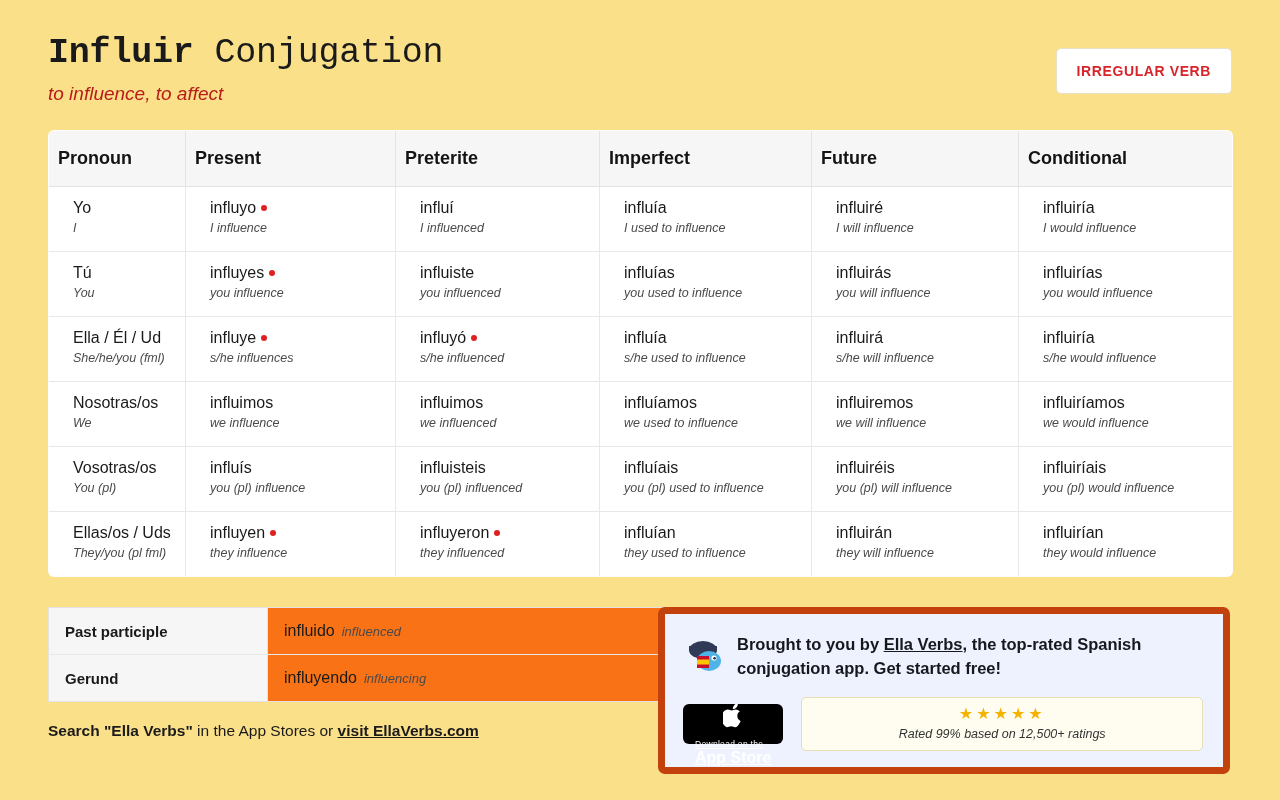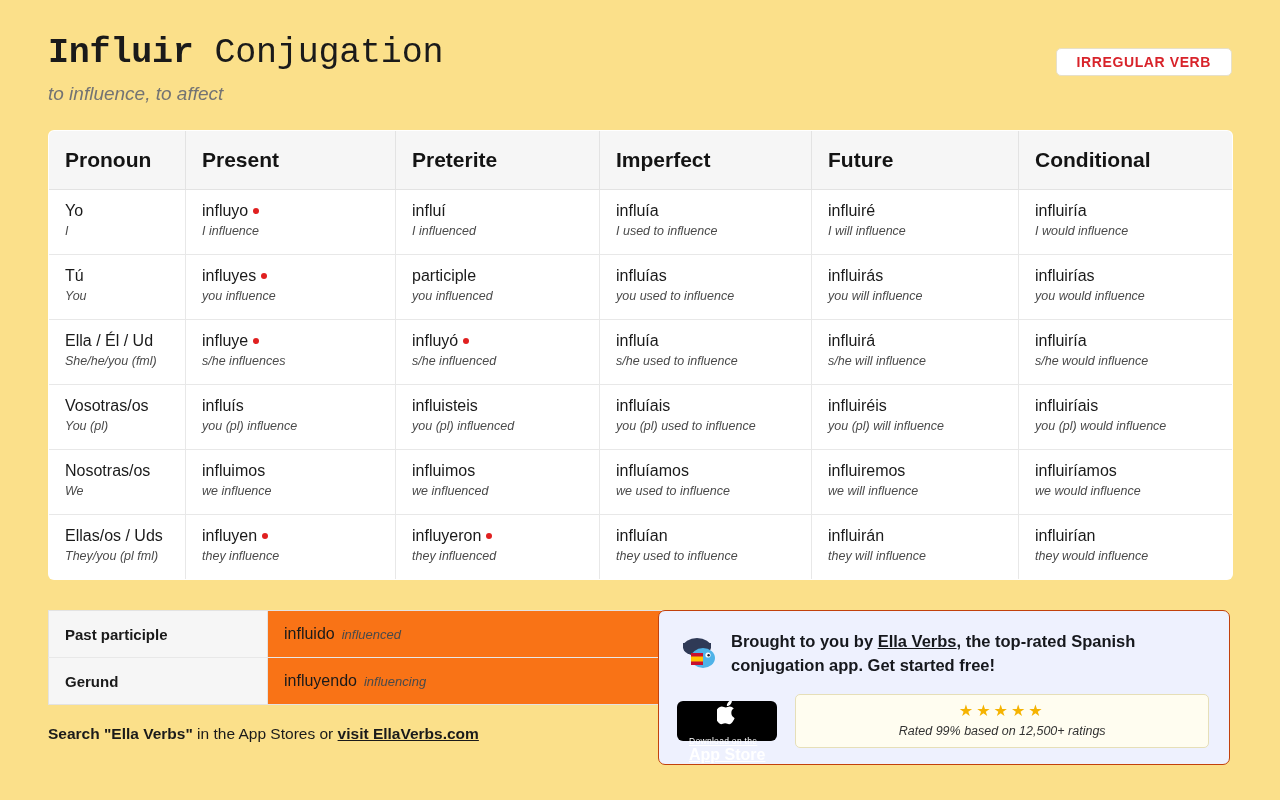--- a/index.html
+++ b/index.html
@@ -35,59 +35,59 @@
     letter-spacing: -0.2px;
     font-family: Liberation Mono, monospace;
   }
   .title .verb {
     font-weight: 700;
   }
   .subtitle {
     font-style: italic;
     font-size: 19px;
     margin-top: 10px;
-    color: #737373;
+    color: #b91c1c;
   }
   .badge {
     position: absolute;
     right: 0;
     top: 14px;
     background: #ffffff;
     color: #d8232a;
     border: 1px solid #e7e0c9;
     border-radius: 5px;
     font-size: 14px;
     font-weight: 700;
     letter-spacing: 0.6px;
-    padding: 5px 20px;
+    padding: 14px 20px;
   }
 
   
   .conj-table {
     width: 1184px;
     border-collapse: collapse;
     background: #ffffff;
     border: 1px solid #e3e3e3;
     border-radius: 6px;
     overflow: hidden;
     table-layout: fixed;
   }
   .conj-table th {
     background: #f6f6f6;
     text-align: left;
-    font-size: 21px;
-    font-weight: 700;
-    padding: 17px 16px;
+    font-size: 18px;
+    font-weight: 700;
+    padding: 17px 9px;
     border-bottom: 1px solid #e3e3e3;
     border-right: 1px solid #e3e3e3;
     color: #141414;
   }
   .conj-table th:last-child { border-right: none; }
   .conj-table td {
-    padding: 11px 16px 12px 16px;
+    padding: 11px 16px 12px 24px;
     border-bottom: 1px solid #e8e8e8;
     border-right: 1px solid #e8e8e8;
     vertical-align: top;
     height: 41px;
   }
   .conj-table td:last-child { border-right: none; }
   .conj-table tr:last-child td { border-bottom: none; }
   .cell-main {
     font-size: 16px;
     line-height: 1.25;
@@ -164,21 +164,21 @@
   .search-line a {
     color: #1a1a1a;
     font-weight: 700;
   }
 
   
   .promo {
     width: 572px;
     box-sizing: border-box;
     background: #eef1fe;
-    border: 1px solid #c2410c;
+    border: 7px solid #c2410c;
     border-radius: 7px;
     padding: 18px 20px 16px 18px;
     position: relative;
   }
   .promo-top {
     display: flex;
     align-items: flex-start;
     gap: 12px;
   }
   .promo-icon {
@@ -316,21 +316,21 @@
       <tr>
         <td>
           <div class="cell-main">Tú</div>
           <div class="cell-sub">You</div>
         </td>
         <td>
           <div class="cell-main"><span>influyes</span><span class="dot"></span></div>
           <div class="cell-sub">you influence</div>
         </td>
         <td>
-          <div class="cell-main"><span>participle</span></div>
+          <div class="cell-main"><span>influiste</span></div>
           <div class="cell-sub">you influenced</div>
         </td>
         <td>
           <div class="cell-main"><span>influías</span></div>
           <div class="cell-sub">you used to influence</div>
         </td>
         <td>
           <div class="cell-main"><span>influirás</span></div>
           <div class="cell-sub">you will influence</div>
         </td>
@@ -362,20 +362,47 @@
           <div class="cell-sub">s/he will influence</div>
         </td>
         <td>
           <div class="cell-main"><span>influiría</span></div>
           <div class="cell-sub">s/he would influence</div>
         </td>
       </tr>
 
       <tr>
         <td>
+          <div class="cell-main">Nosotras/os</div>
+          <div class="cell-sub">We</div>
+        </td>
+        <td>
+          <div class="cell-main"><span>influimos</span></div>
+          <div class="cell-sub">we influence</div>
+        </td>
+        <td>
+          <div class="cell-main"><span>influimos</span></div>
+          <div class="cell-sub">we influenced</div>
+        </td>
+        <td>
+          <div class="cell-main"><span>influíamos</span></div>
+          <div class="cell-sub">we used to influence</div>
+        </td>
+        <td>
+          <div class="cell-main"><span>influiremos</span></div>
+          <div class="cell-sub">we will influence</div>
+        </td>
+        <td>
+          <div class="cell-main"><span>influiríamos</span></div>
+          <div class="cell-sub">we would influence</div>
+        </td>
+      </tr>
+
+      <tr>
+        <td>
           <div class="cell-main">Vosotras/os</div>
           <div class="cell-sub">You (pl)</div>
         </td>
         <td>
           <div class="cell-main"><span>influís</span></div>
           <div class="cell-sub">you (pl) influence</div>
         </td>
         <td>
           <div class="cell-main"><span>influisteis</span></div>
           <div class="cell-sub">you (pl) influenced</div>
@@ -384,47 +411,20 @@
           <div class="cell-main"><span>influíais</span></div>
           <div class="cell-sub">you (pl) used to influence</div>
         </td>
         <td>
           <div class="cell-main"><span>influiréis</span></div>
           <div class="cell-sub">you (pl) will influence</div>
         </td>
         <td>
           <div class="cell-main"><span>influiríais</span></div>
           <div class="cell-sub">you (pl) would influence</div>
-        </td>
-      </tr>
-
-      <tr>
-        <td>
-          <div class="cell-main">Nosotras/os</div>
-          <div class="cell-sub">We</div>
-        </td>
-        <td>
-          <div class="cell-main"><span>influimos</span></div>
-          <div class="cell-sub">we influence</div>
-        </td>
-        <td>
-          <div class="cell-main"><span>influimos</span></div>
-          <div class="cell-sub">we influenced</div>
-        </td>
-        <td>
-          <div class="cell-main"><span>influíamos</span></div>
-          <div class="cell-sub">we used to influence</div>
-        </td>
-        <td>
-          <div class="cell-main"><span>influiremos</span></div>
-          <div class="cell-sub">we will influence</div>
-        </td>
-        <td>
-          <div class="cell-main"><span>influiríamos</span></div>
-          <div class="cell-sub">we would influence</div>
         </td>
       </tr>
 
       <tr>
         <td>
           <div class="cell-main">Ellas/os / Uds</div>
           <div class="cell-sub">They/you (pl fml)</div>
         </td>
         <td>
           <div class="cell-main"><span>influyen</span><span class="dot"></span></div>

